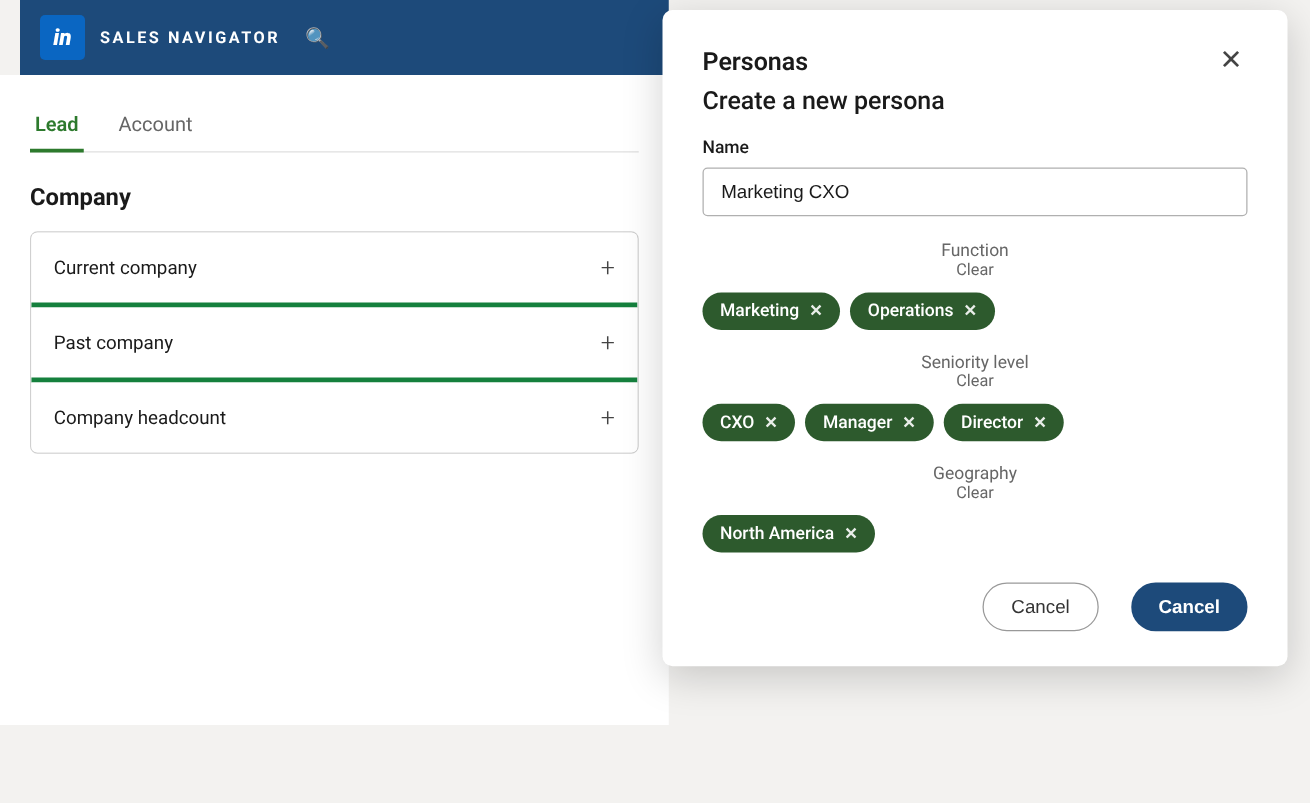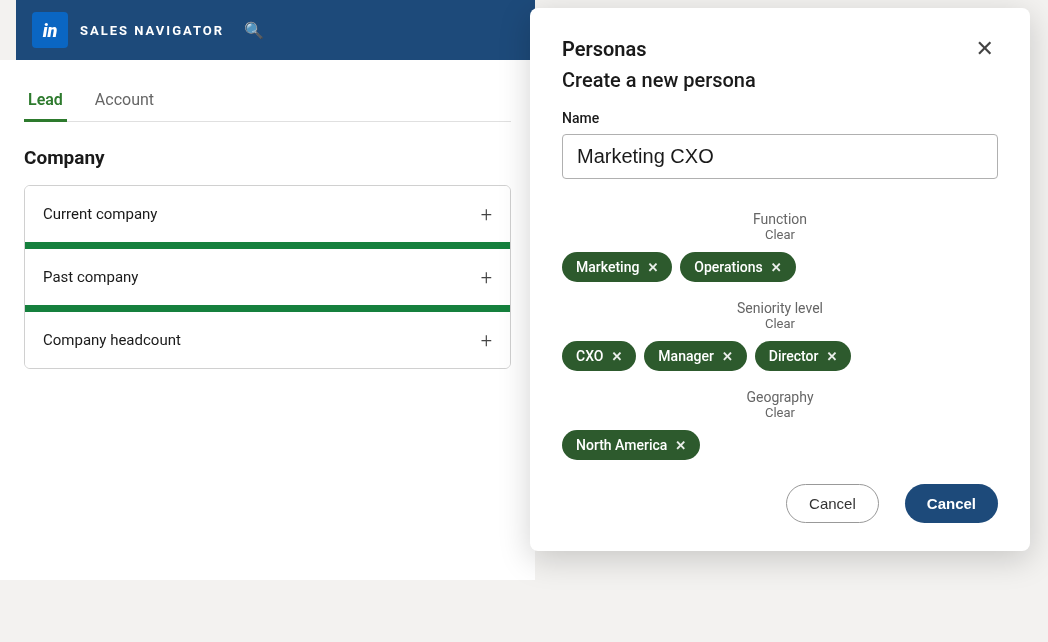--- a/index.html
+++ b/index.html
@@ -113,21 +113,21 @@
       align-items: center;
       justify-content: space-between;
       padding: 16px 18px;
       font-size: 15px;
       color: #1a1a1a;
       cursor: pointer;
       background: white;
     }
 
     .filter-item:not(:last-child) {
-      border-bottom: 7px solid #15803d;
+      border-bottom: 4px solid #15803d;
       gap: 10px;
     }
 
     .plus-icon {
       font-size: 20px;
       color: #444;
       font-weight: 300;
     }
 
     
@@ -176,23 +176,23 @@
       color: #1a1a1a;
       margin-bottom: 8px;
       font-weight: 500;
     }
 
     .name-input {
       width: 100%;
       padding: 10px 14px;
       border: 1px solid #b0b0b0;
       border-radius: 4px;
-      font-size: 20px;
-      color: #1a1a1a;
-      margin-bottom: 32px;
+      font-size: 15px;
+      color: #1a1a1a;
+      margin-bottom: 20px;
       outline: none;
     }
 
     .section-row {
       display: flex;
       justify-content: space-between;
       align-items: center;
       margin-bottom: 10px;
       flex-direction: column;
     }

